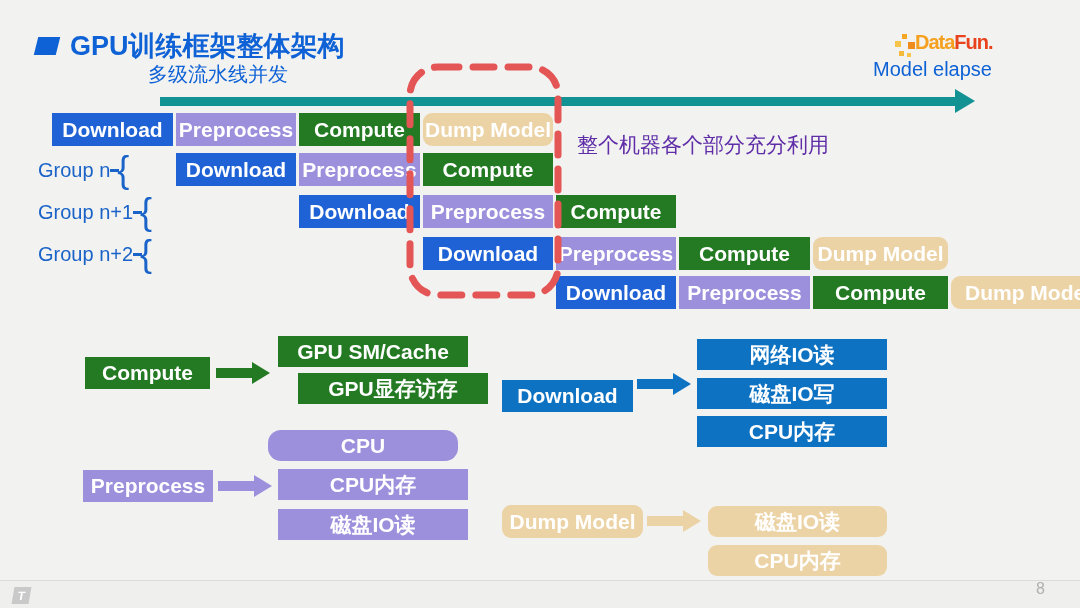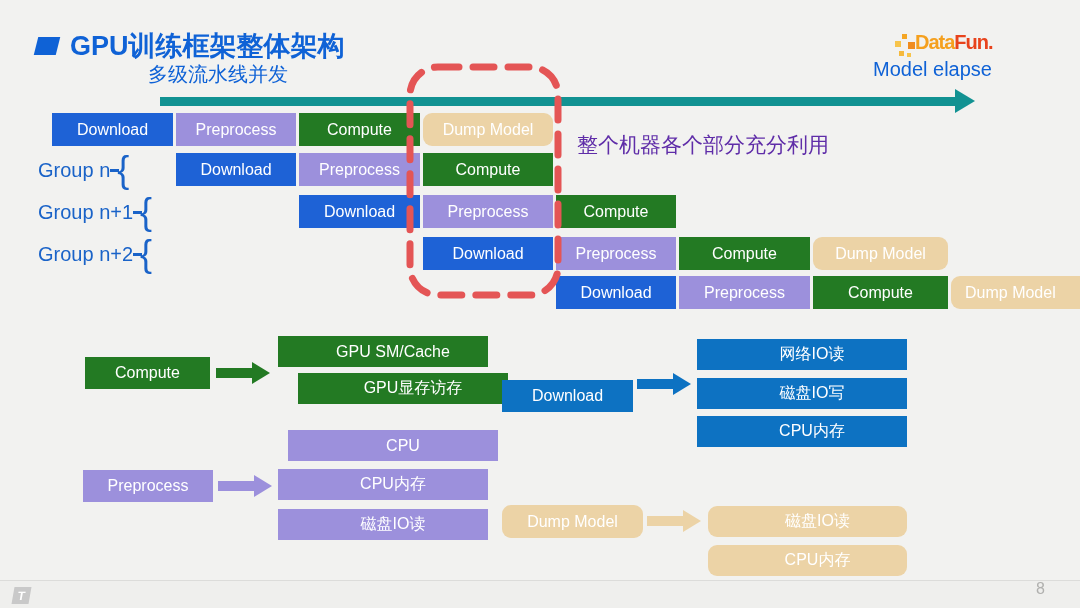--- a/index.html
+++ b/index.html
@@ -19,21 +19,21 @@
   .brand .p1{color:var(--brand-orange,#f5a01e);}
   .brand .p2{color:var(--brand-red,#e8431c);}
   .px{position:absolute;}
   
   .t-arrow{left:160px;top:89px;display:flex;align-items:center;color:var(--teal,#129292);z-index:1;}
   .t-arrow .shaft{width:795px;height:9px;background:currentColor;}
   .t-arrow .head{width:0;height:0;border-top:12px solid transparent;border-bottom:12px solid transparent;border-left:20px solid currentColor;}
   
   .blk{
     position:absolute;height:33px;display:flex;align-items:center;justify-content:center;
-    color:#fff;font-size:16px;font-weight:normal;white-space:nowrap;z-index:2;
+    color:#fff;font-size:21px;font-weight:bold;white-space:nowrap;z-index:2;
   }
   .c-pblue{background:var(--pipeline-blue,#1e62d6);}
   .c-purple{background:var(--purple,#9c90dc);}
   .c-green{background:var(--green,#237a23);}
   .c-tan{background:var(--tan,#ecd3a6);border-radius:9px;}
   .c-lblue{background:var(--legend-blue,#0d72c2);margin-top:12px;}
   
   .grp{
     position:absolute;left:38px;width:144px;height:28px;display:flex;align-items:center;
     justify-content:flex-start;color:var(--group-blue,#1a63c8);font-size:20px;white-space:nowrap;
@@ -46,21 +46,21 @@
   
   .note{left:577px;top:131px;font-size:21px;color:var(--note-violet,#5f2da8);white-space:nowrap;z-index:6;}
   
   .lg-arrow{position:absolute;display:flex;align-items:center;z-index:2;}
   .lg-arrow .shaft{width:36px;height:10px;background:currentColor;}
   .lg-arrow .head{width:0;height:0;border-top:11px solid transparent;border-bottom:11px solid transparent;border-left:18px solid currentColor;}
   .a-green{color:var(--green,#237a23);}
   .a-purple{color:var(--purple,#9c90dc);}
   .a-blue{color:var(--legend-blue,#0d72c2);}
   .a-tan{color:var(--tan,#ecd3a6);}
-  .lgbox{height:31px;padding-left:20px;}
+  .lgbox{height:31px;}
   
   .foot-line{left:0;top:580px;width:1080px;height:1px;background:#dcdcda;}
   .foot-bg{left:0;top:581px;width:1080px;height:27px;background:#efefed;}
   .foot-logo{left:13px;top:587px;width:17px;height:17px;background:#c9c9c9;transform:skewX(-10deg);
     display:flex;align-items:center;justify-content:center;color:#fff;font-size:12px;font-weight:bold;}
   .page-num{left:1036px;top:580px;font-size:16px;color:#b0b0ae;}
 </style>
 </head>
 <body>
 
@@ -143,21 +143,21 @@
       <div class="head"></div>
     </div>
   <div class="blk c-green lgbox" style="left:278px;top:336px;width:190px;">GPU SM/Cache</div>
   <div class="blk c-green lgbox" style="left:278px;top:373px;width:190px;margin-left:20px;">GPU显存访存</div>
 
   <div class="blk c-purple" style="left:83px;top:470px;width:130px;height:32px;">Preprocess</div>
   <div class="lg-arrow a-purple" style="left:218px;top:475px;">
       <div class="shaft"></div>
       <div class="head"></div>
     </div>
-  <div class="blk c-purple lgbox" style="left:288px;top:430px;width:190px;">CPU</div>
+  <div class="blk c-purple lgbox" style="left:268px;top:430px;width:190px;border-radius:13px;">CPU</div>
   <div class="blk c-purple lgbox" style="left:278px;top:469px;width:190px;">CPU内存</div>
   <div class="blk c-purple lgbox" style="left:278px;top:509px;width:190px;">磁盘IO读</div>
 
   <div class="blk c-lblue" style="left:502px;top:368px;width:131px;height:32px;">Download</div>
   <div class="lg-arrow a-blue" style="left:637px;top:373px;">
       <div class="shaft"></div>
       <div class="head"></div>
     </div>
   <div class="blk c-lblue lgbox" style="left:697px;top:327px;width:190px;">网络IO读</div>
   <div class="blk c-lblue lgbox" style="left:697px;top:366px;width:190px;">磁盘IO写</div>

